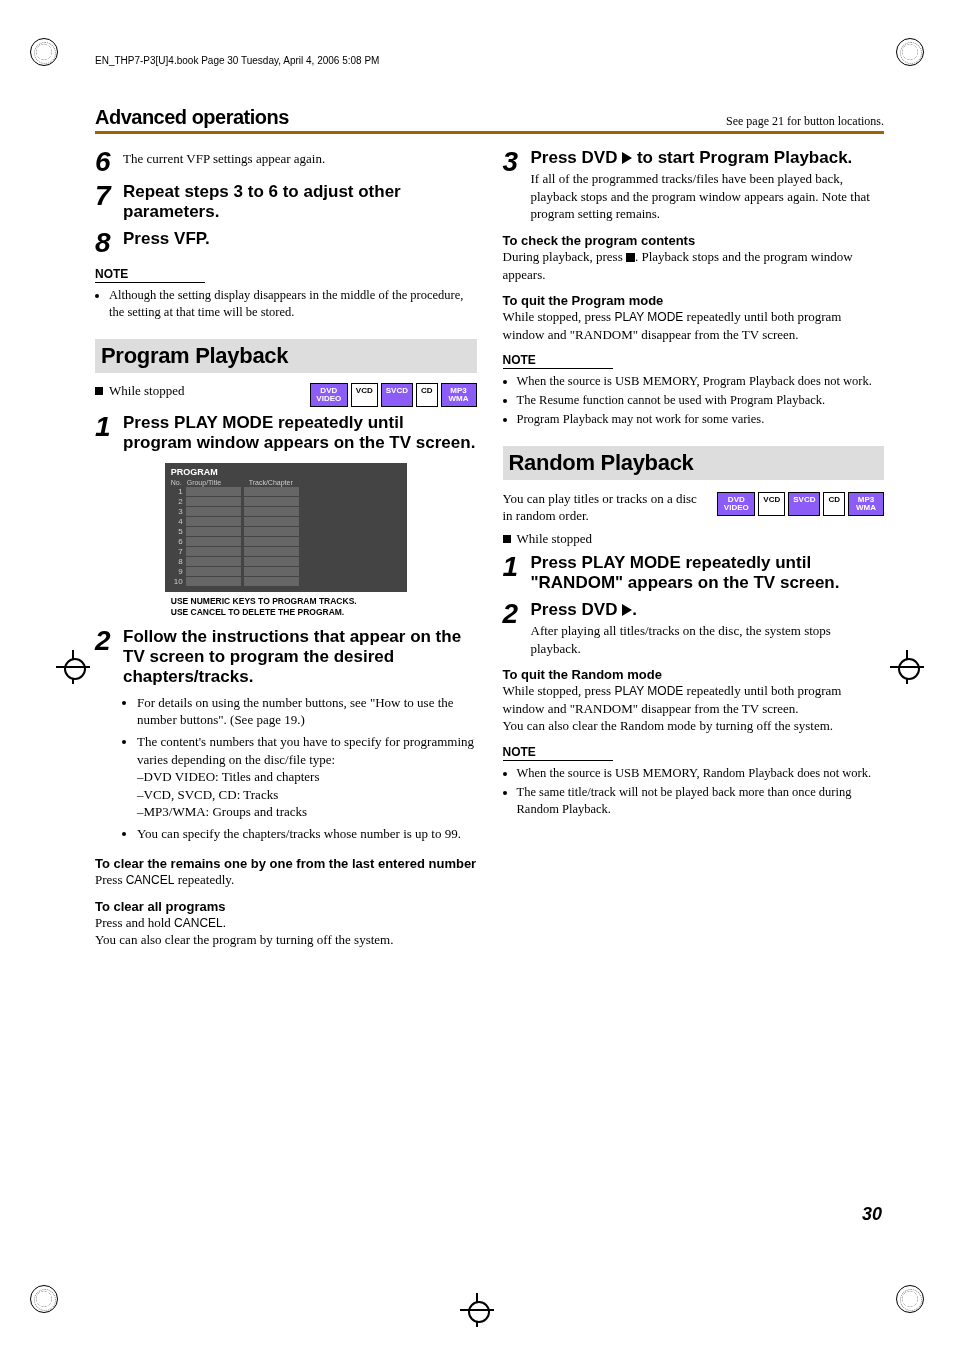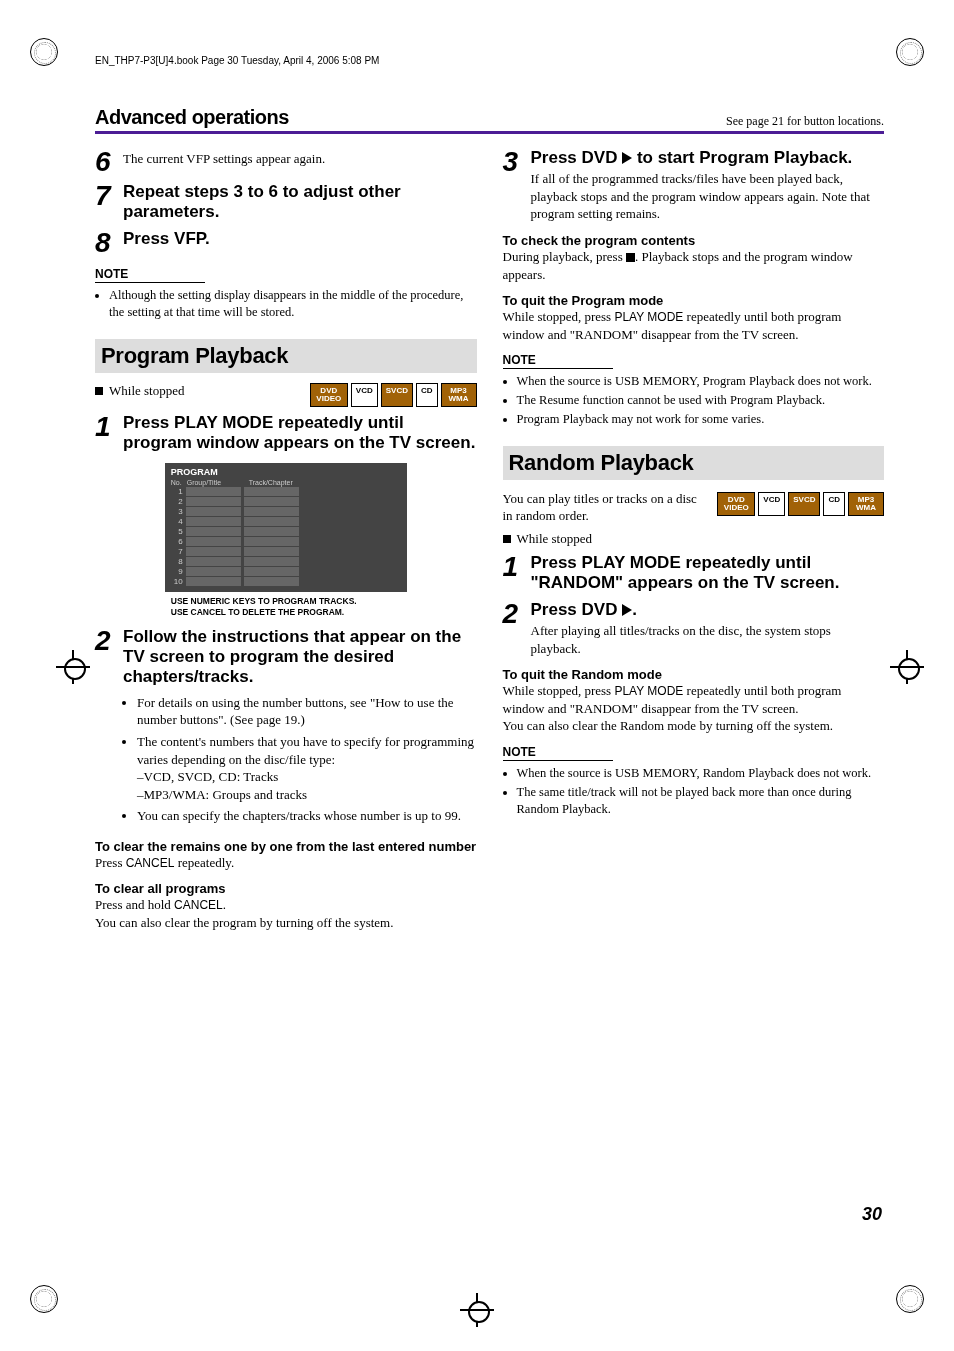--- a/index.html
+++ b/index.html
@@ -19,21 +19,21 @@
   .top-header-line {
     font-size: 10px;
     font-family: Arial, sans-serif;
     margin-top: 15px;
     margin-bottom: 40px;
   }
   .main-header {
     display: flex;
     justify-content: space-between;
     align-items: flex-end;
-    border-bottom: 3px solid #4c1d95;
+    border-bottom: 3px solid #a16207;
     padding-bottom: 2px;
     margin-bottom: 8px;
   }
   .main-header-left {
     font-family: Arial, Helvetica, sans-serif;
     font-weight: bold;
     font-size: 20px;
     font-stretch: condensed;
     letter-spacing: -0.5px;
   }
@@ -119,21 +119,21 @@
   }
   .badge {
     font-family: Arial, Helvetica, sans-serif;
     font-weight: bold;
     font-size: 8px;
     padding: 3px 4px;
     border: 1px solid #000;
     line-height: 1;
     text-align: center;
   }
-  .badge.dark { background:#a16207; color:#fff; }
+  .badge.dark { background:#8b5cf6; color:#fff; }
   .badges-right { float: right; }
   .body-text {
     font-size: 13px;
     line-height: 1.35;
   }
   .subhead {
     font-family: Arial, Helvetica, sans-serif;
     font-weight: bold;
     font-size: 13px;
     margin-top: 10px;
@@ -363,20 +363,21 @@
 
       <div class="step" style="margin-top:10px;">
         <div class="step-num">2</div>
         <div class="step-body">
           <div class="step-title">Follow the instructions that appear on the TV screen to program the desired chapters/tracks.</div>
           <ul class="step-bullets">
             <li>For details on using the number buttons, see "How to use the number buttons". (See page 19.)</li>
             <li>
               <span>The content's numbers that you have to specify for programming varies depending on the disc/file type:</span>
               <div class="sublines">
+                <div>–DVD VIDEO: Titles and chapters</div>
                 <div>–VCD, SVCD, CD: Tracks</div>
                 <div>–MP3/WMA: Groups and tracks</div>
               </div>
             </li>
             <li>You can specify the chapters/tracks whose number is up to 99.</li>
           </ul>
         </div>
       </div>
 
       <div class="subhead">To clear the remains one by one from the last entered number</div>

